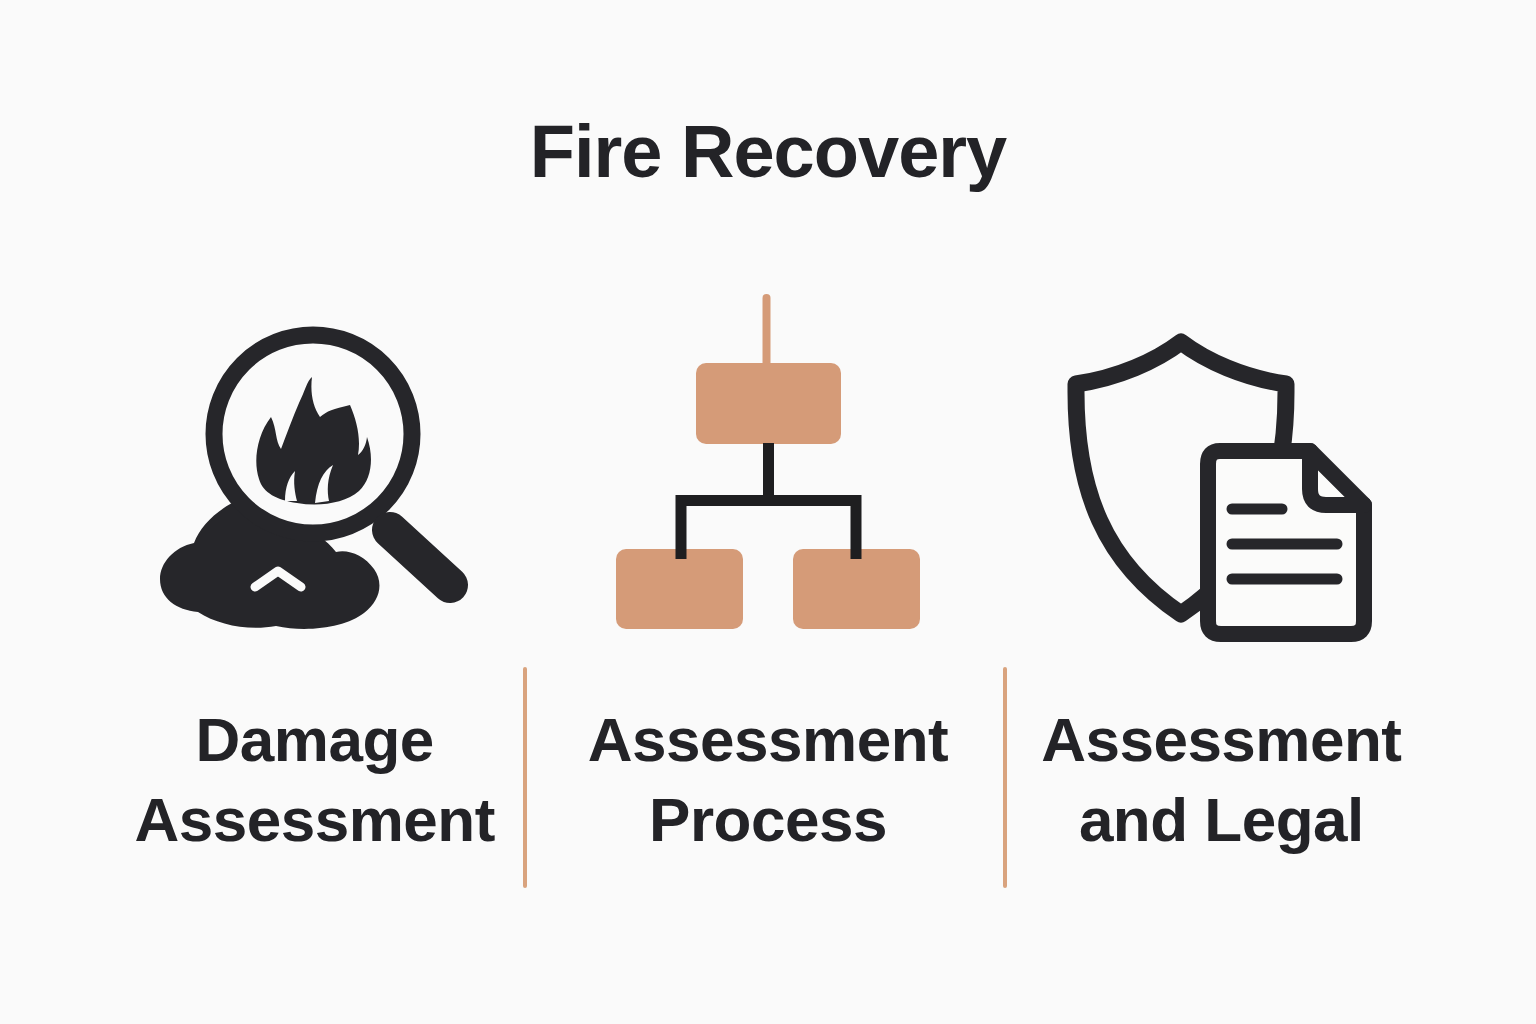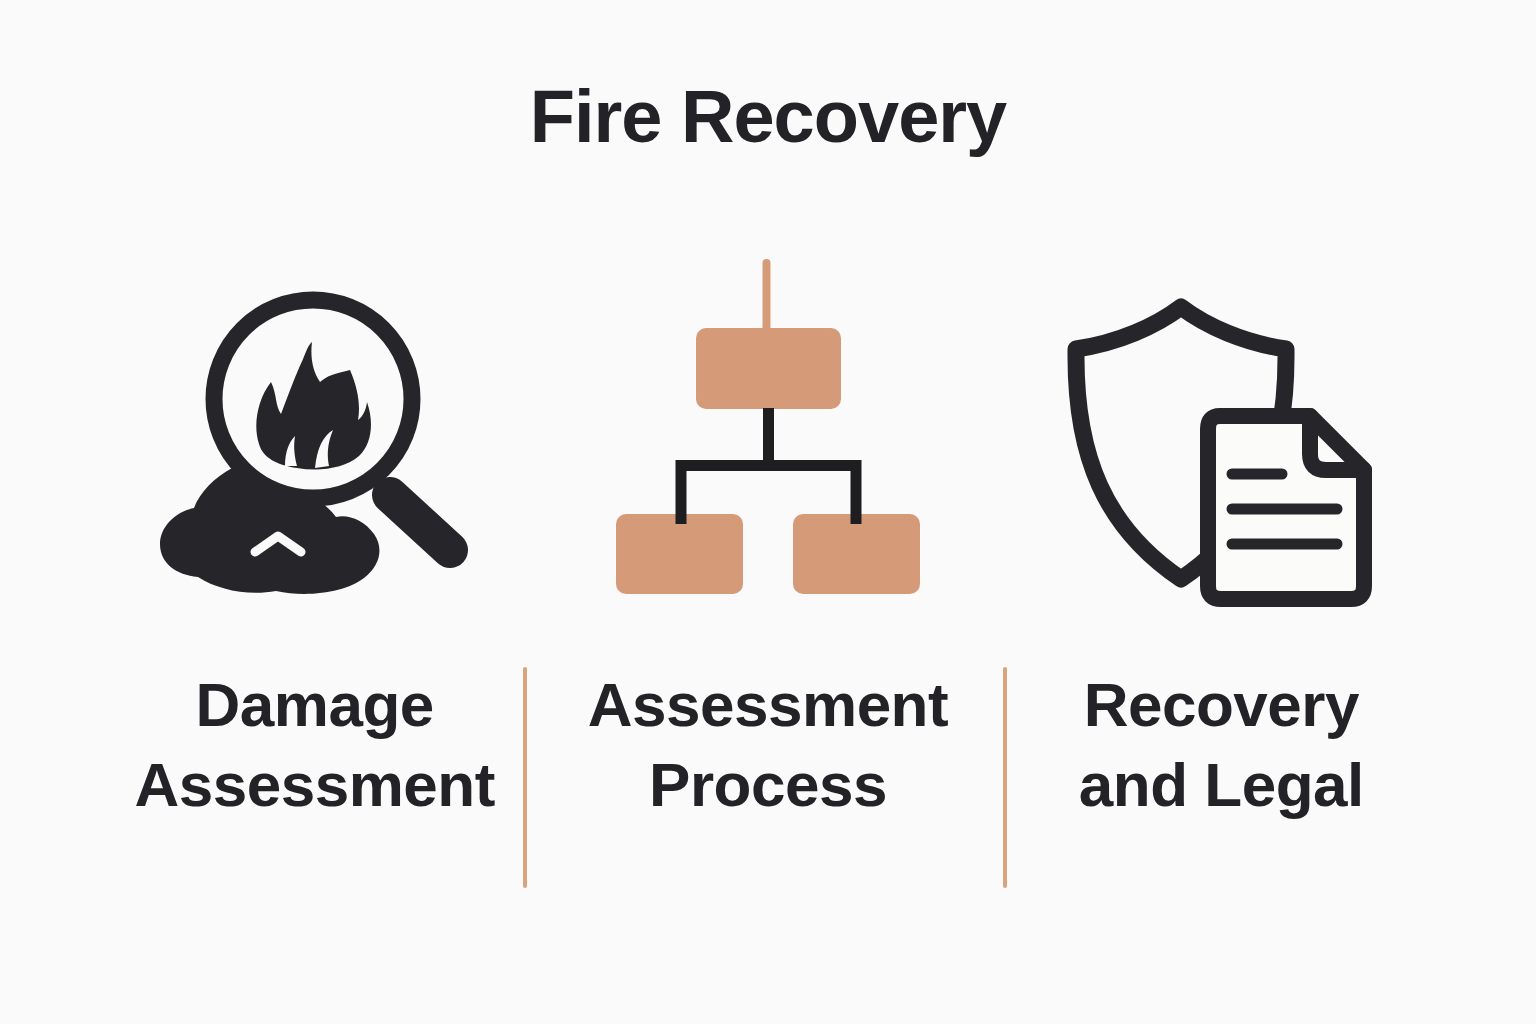--- a/index.html
+++ b/index.html
@@ -5,32 +5,33 @@
   html, body { margin: 0; padding: 0; }
   body {
     width: 1536px; height: 1024px;
     background: #fafafa;
     font-family: "Liberation Sans", sans-serif;
     position: relative;
     overflow: hidden;
   }
   .title {
     margin: 0;
-    padding-top: 72px;
+    padding-top: 107px;
     text-align: center;
     font-size: 74px;
     line-height: 89px;
     font-weight: 700;
     color: #232327;
     letter-spacing: -1px;
   }
   .columns {
     display: flex;
     margin-top: 66px;
     padding: 0 88px;
+    justify-content: flex-end;
   }
   .column {
     flex: 1;
     display: flex;
     flex-direction: column;
     align-items: center;
   }
   .icon-area {
     height: 380px;
     display: flex;
@@ -123,21 +124,21 @@
 
           <path d="M166 123 L256 123 L310 177 L310 293 Q310 306 297 306 L167 306
                    Q154 306 154 293 L154 136 Q154 123 166 123 Z" fill="#fbfbfa" stroke="#26262a" stroke-width="16" stroke-linejoin="round"></path>
           <path d="M256 123 L256 161 Q256 177 272 177 L310 177" fill="none" stroke="#26262a" stroke-width="16" stroke-linejoin="round" stroke-linecap="round"></path>
 
           <line x1="178" y1="181" x2="228" y2="181" stroke="#26262a" stroke-width="11" stroke-linecap="round"></line>
           <line x1="178" y1="216" x2="283" y2="216" stroke="#26262a" stroke-width="11" stroke-linecap="round"></line>
           <line x1="178" y1="251" x2="283" y2="251" stroke="#26262a" stroke-width="11" stroke-linecap="round"></line>
         </svg>
       </div>
-      <div class="label">Recovery and Legal</div>
+      <div class="label">Assessment and Legal</div>
     </div>
 
   </div>
 
   <div class="divider divider-1"></div>
   <div class="divider divider-2"></div>
 
 </div>
 
 </body></html>

